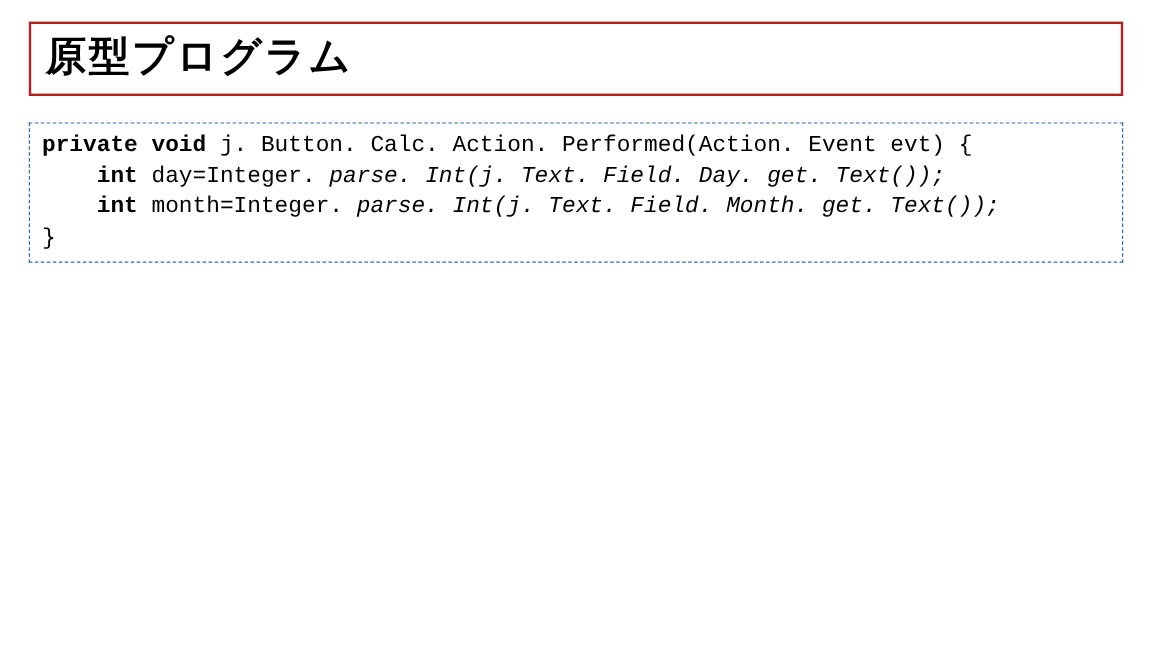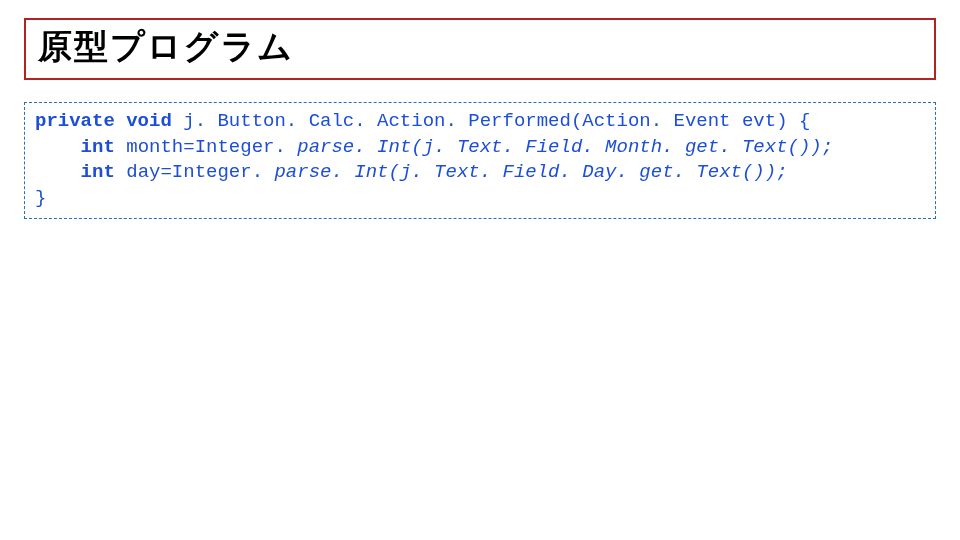--- a/index.html
+++ b/index.html
@@ -28,21 +28,21 @@
     letter-spacing: 2px;
     color: #000;
     font-family: "Meiryo", "Hiragino Sans", "Yu Gothic", sans-serif;
   }
   .code-box {
     border: 1px dashed #2a6fb5;
     padding: 6px 10px 6px 10px;
     font-family: "Courier New", Courier, monospace;
     font-size: 19px;
     line-height: 1.35;
-    color: #1d4ed8;
+    color: #000000;
   }
   .code-box .kw {
     font-weight: bold;
   }
   .code-line {
     white-space: pre;
   }
   .ital {
     font-style: italic;
   }
@@ -51,18 +51,18 @@
 <body>
 
 <div class="slide">
 
   <div class="title-box">
     <div class="title-text">原型プログラム</div>
   </div>
 
   <div class="code-box">
     <div class="code-line"><span class="kw">private void</span><span> j. Button. Calc. Action. Performed(Action. Event evt) {</span></div>
+    <div class="code-line"><span>    </span><span class="kw">int</span><span> day=Integer.</span><span class="ital"> parse. Int(j. Text. Field. Day. get. Text());</span></div>
     <div class="code-line"><span>    </span><span class="kw">int</span><span> month=Integer.</span><span class="ital"> parse. Int(j. Text. Field. Month. get. Text());</span></div>
-    <div class="code-line"><span>    </span><span class="kw">int</span><span> day=Integer.</span><span class="ital"> parse. Int(j. Text. Field. Day. get. Text());</span></div>
     <div class="code-line">}</div>
   </div>
 
 </div>
 
 </body></html>

